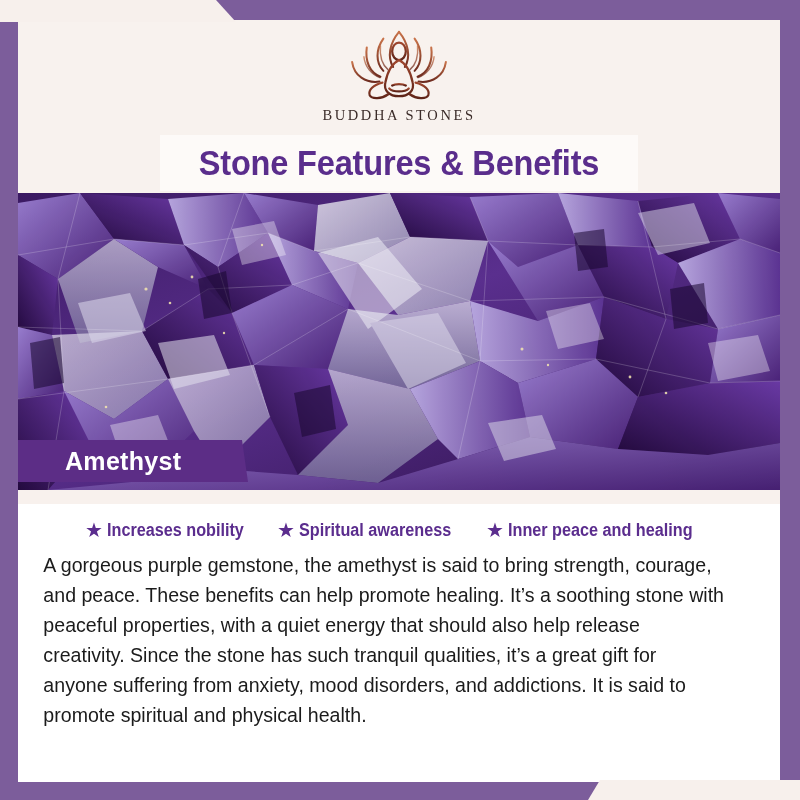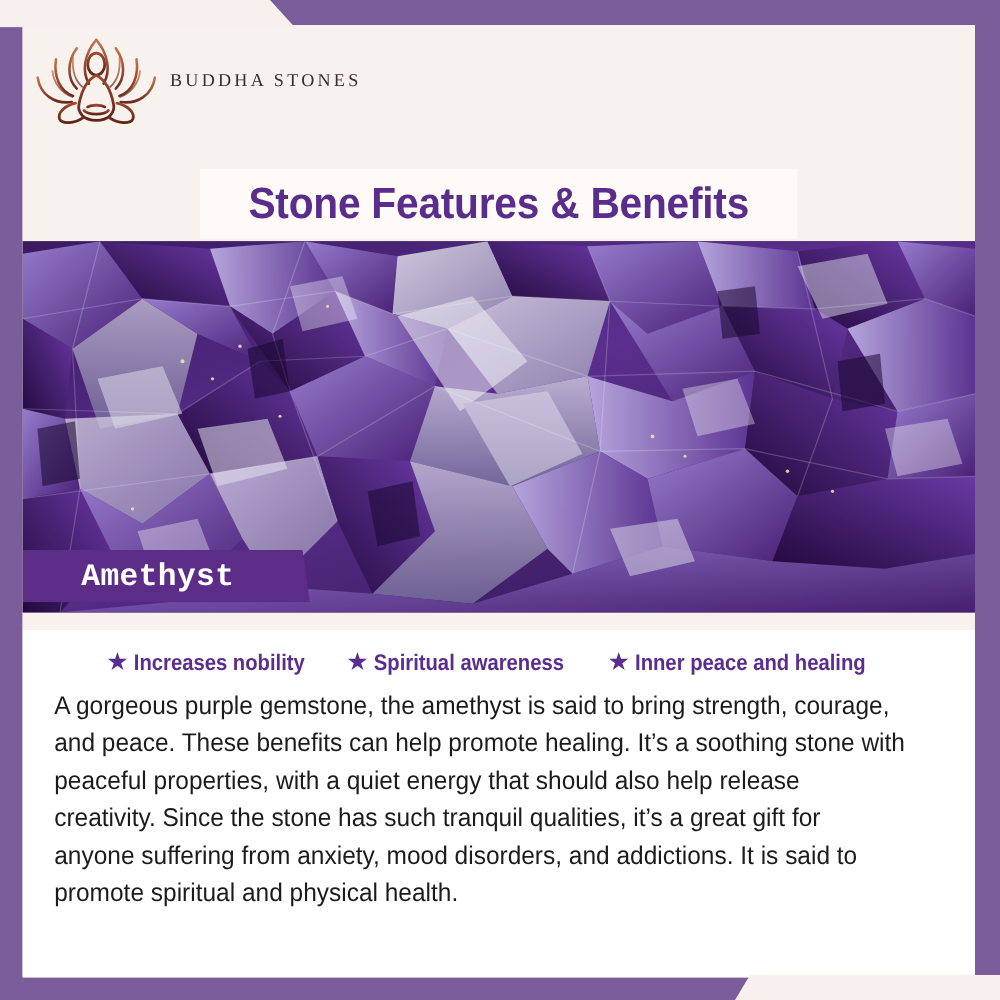--- a/index.html
+++ b/index.html
@@ -58,21 +58,21 @@
   .header {
     position: relative;
     height: 118px;
     background: #f8f2ee;
   }
   .logo-wrap {
     position: absolute;
     left: 0; right: 0;
     top: 4px;
     display: flex;
-    flex-direction: row;
+    flex-direction: column;
     align-items: center;
   }
   .logo-mark {
     width: 118px;
     height: 82px;
     display: block;
   }
   .logo-word {
     margin-top: 1px;
     font-family: "Liberation Serif", serif;
@@ -130,21 +130,21 @@
     width: 230px;
     background: #5c2d86;
     clip-path: polygon(0 0, 224px 0, 230px 42px, 0 42px);
     display: flex;
     align-items: center;
     z-index: 2;
   }
   .stone-ribbon span {
     margin-left: 47px;
     color: #ffffff;
-    font-family: Liberation Mono, monospace;
+    font-family: Liberation Sans, sans-serif;
     font-weight: 700;
     font-size: 25px;
     letter-spacing: 0.3px;
   }
 
   
   .photo-underline {
     height: 14px;
     background: #f8f1ed;
   }

